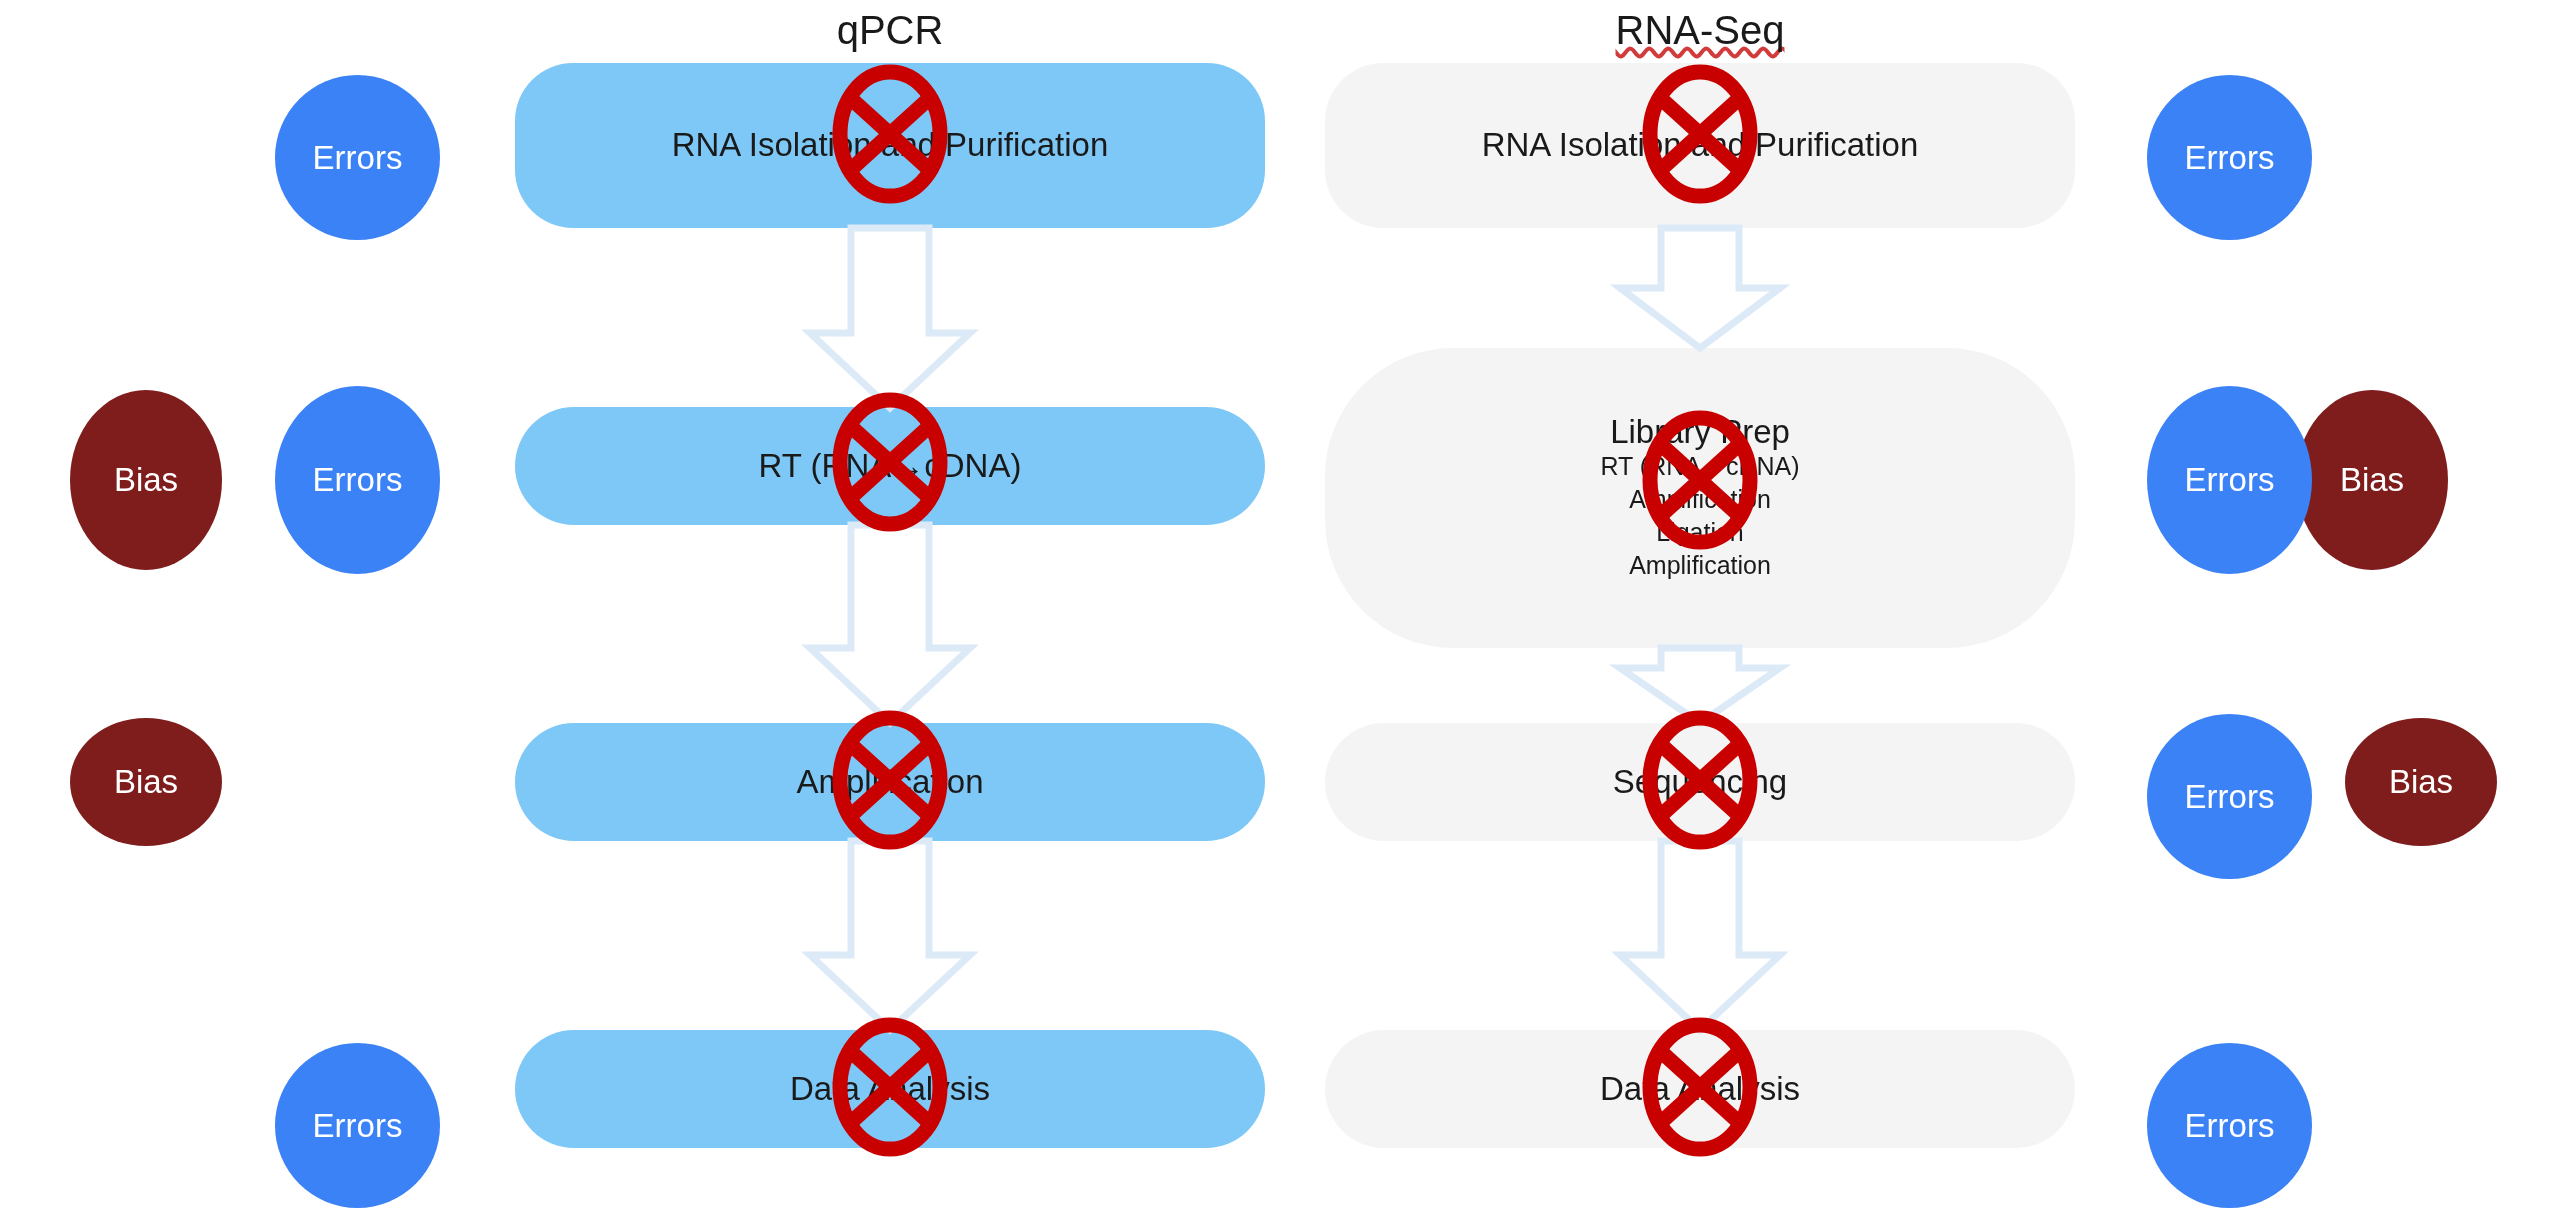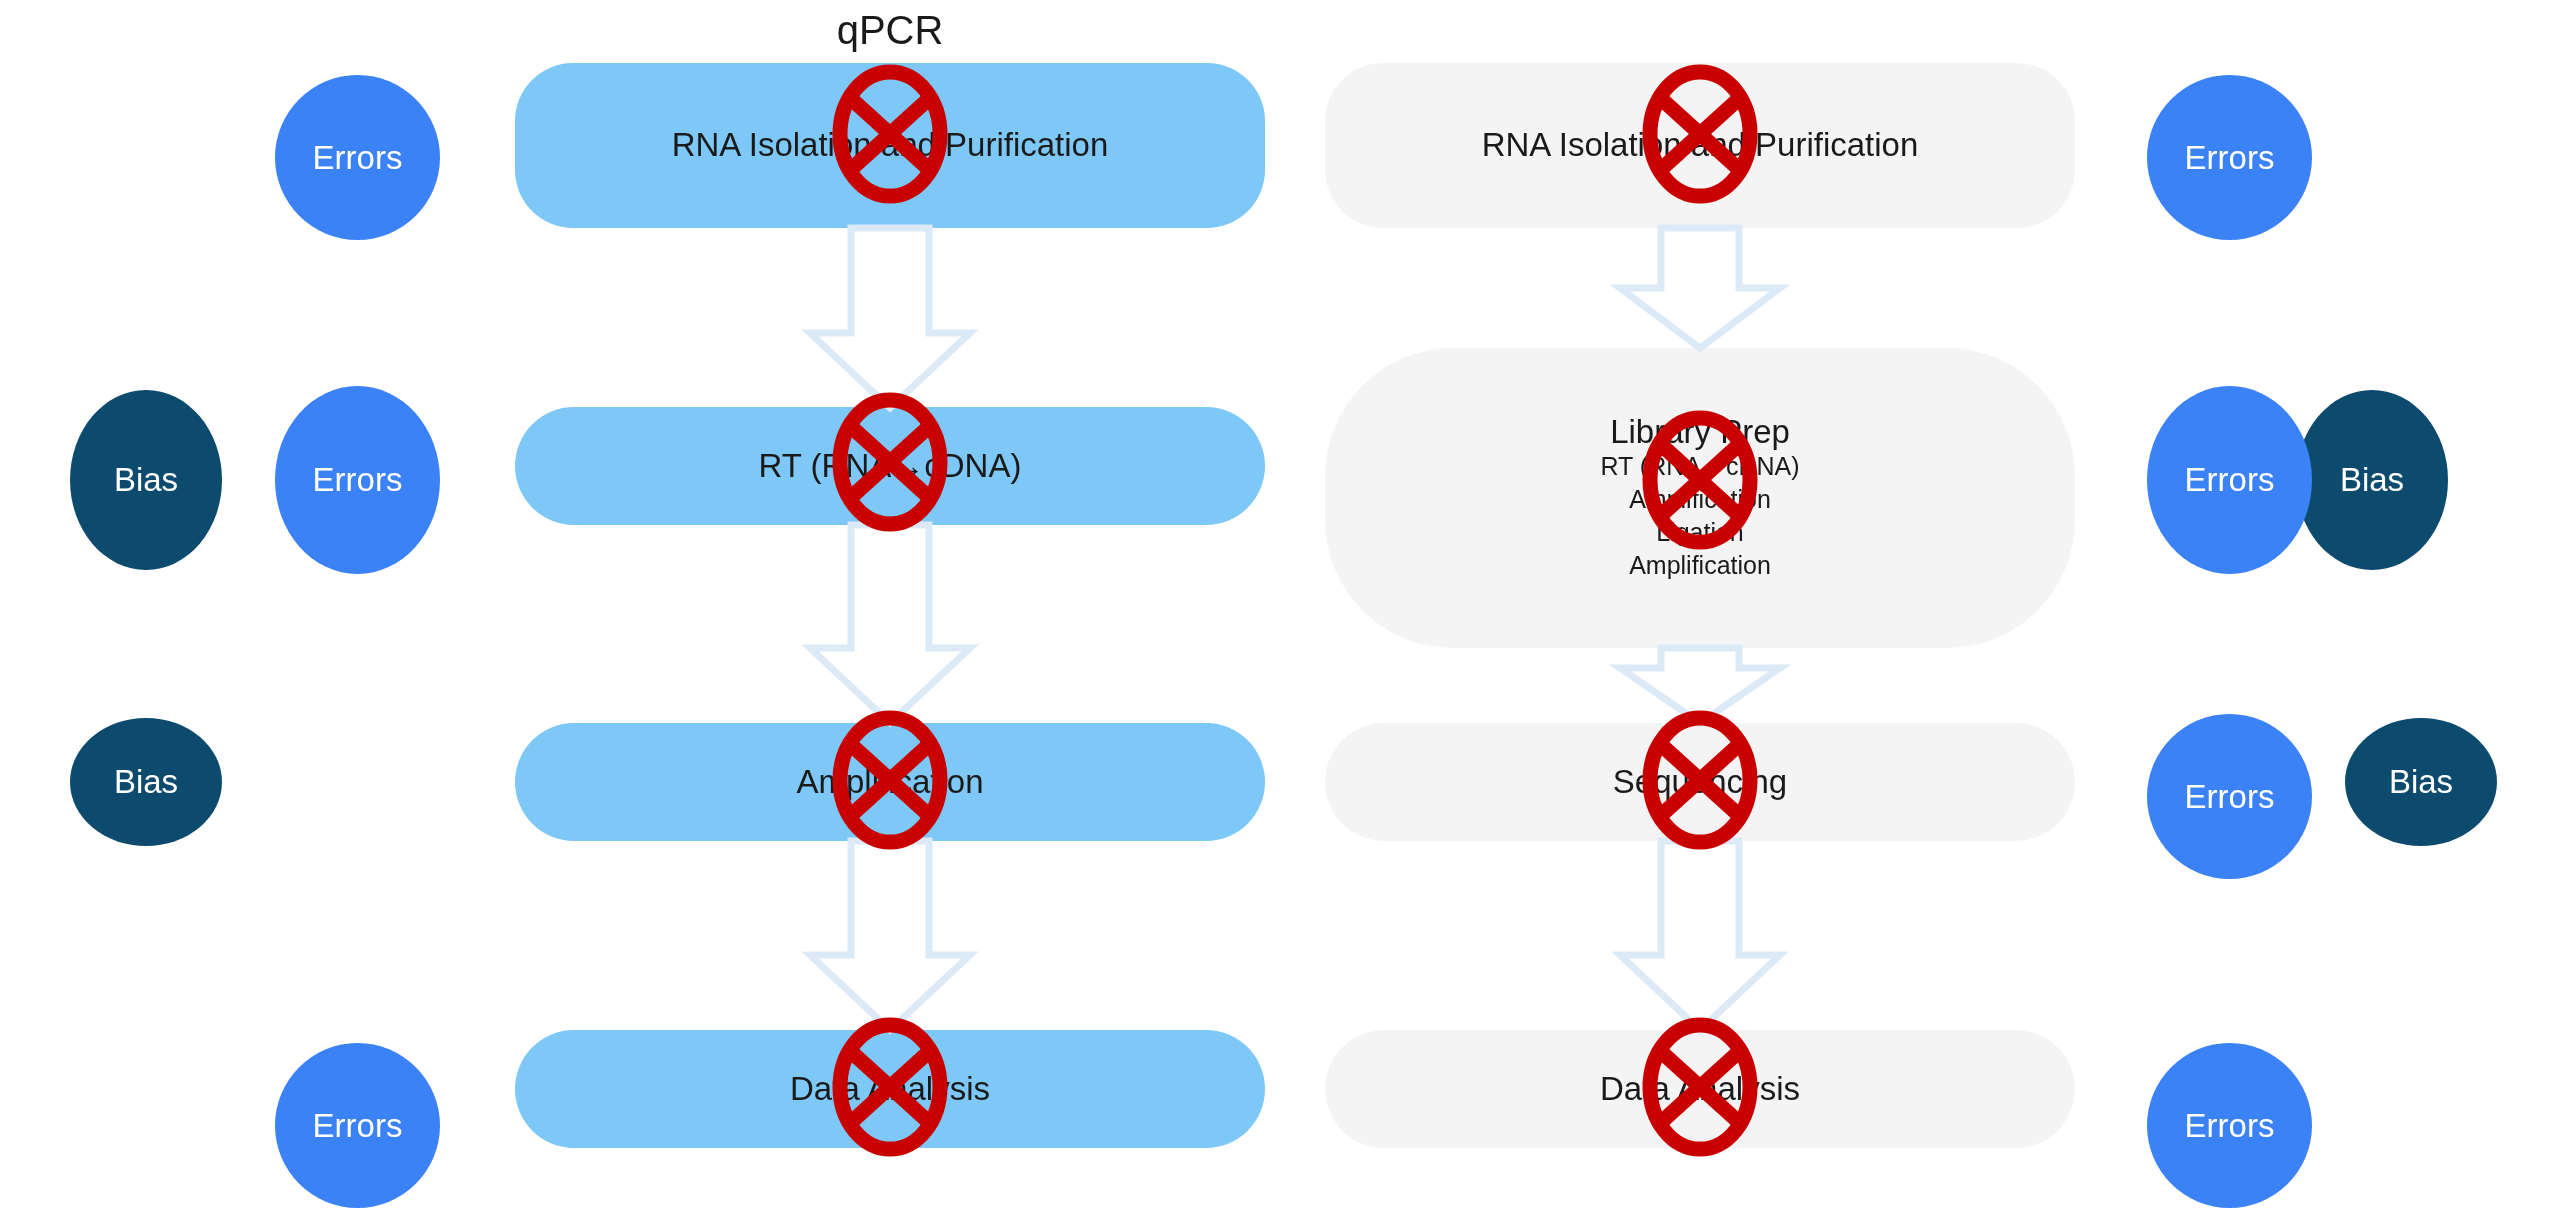--- a/index.html
+++ b/index.html
@@ -80,21 +80,21 @@
     position: absolute;
     display: flex;
     align-items: center;
     justify-content: center;
     border-radius: 50%;
     color: #ffffff;
     font-size: 33px;
     white-space: nowrap;
   }
   .ellipse.errors { background: #3b82f6; }
-  .ellipse.bias   { background: #0c4a6e; }
+  .ellipse.bias   { background: #7f1d1d; }
 
   
   .arrow {
     position: absolute;
     pointer-events: none;
   }
   .arrow svg { display: block; overflow: visible; }
 
   
   .ban {
@@ -104,20 +104,23 @@
   .ban svg { display: block; overflow: visible; }
 </style>
 </head>
 <body>
 
 <div id="diagram">
 
   <div class="col-title qpcr">
     
     <span>qPCR</span>
+  </div>
+  <div class="col-title rnaseq">
+    <span class="misspell">RNA-Seq</span>
   </div>
 
   <div class="box blue c1 r1">
     <div class="main-label">RNA Isolation and Purification</div>
   </div>
   <div class="box blue c1 r2">
     <div class="main-label">RT (RNA→cDNA)</div>
   </div>
   <div class="box blue c1 r3">
     <div class="main-label">Amplification</div>

